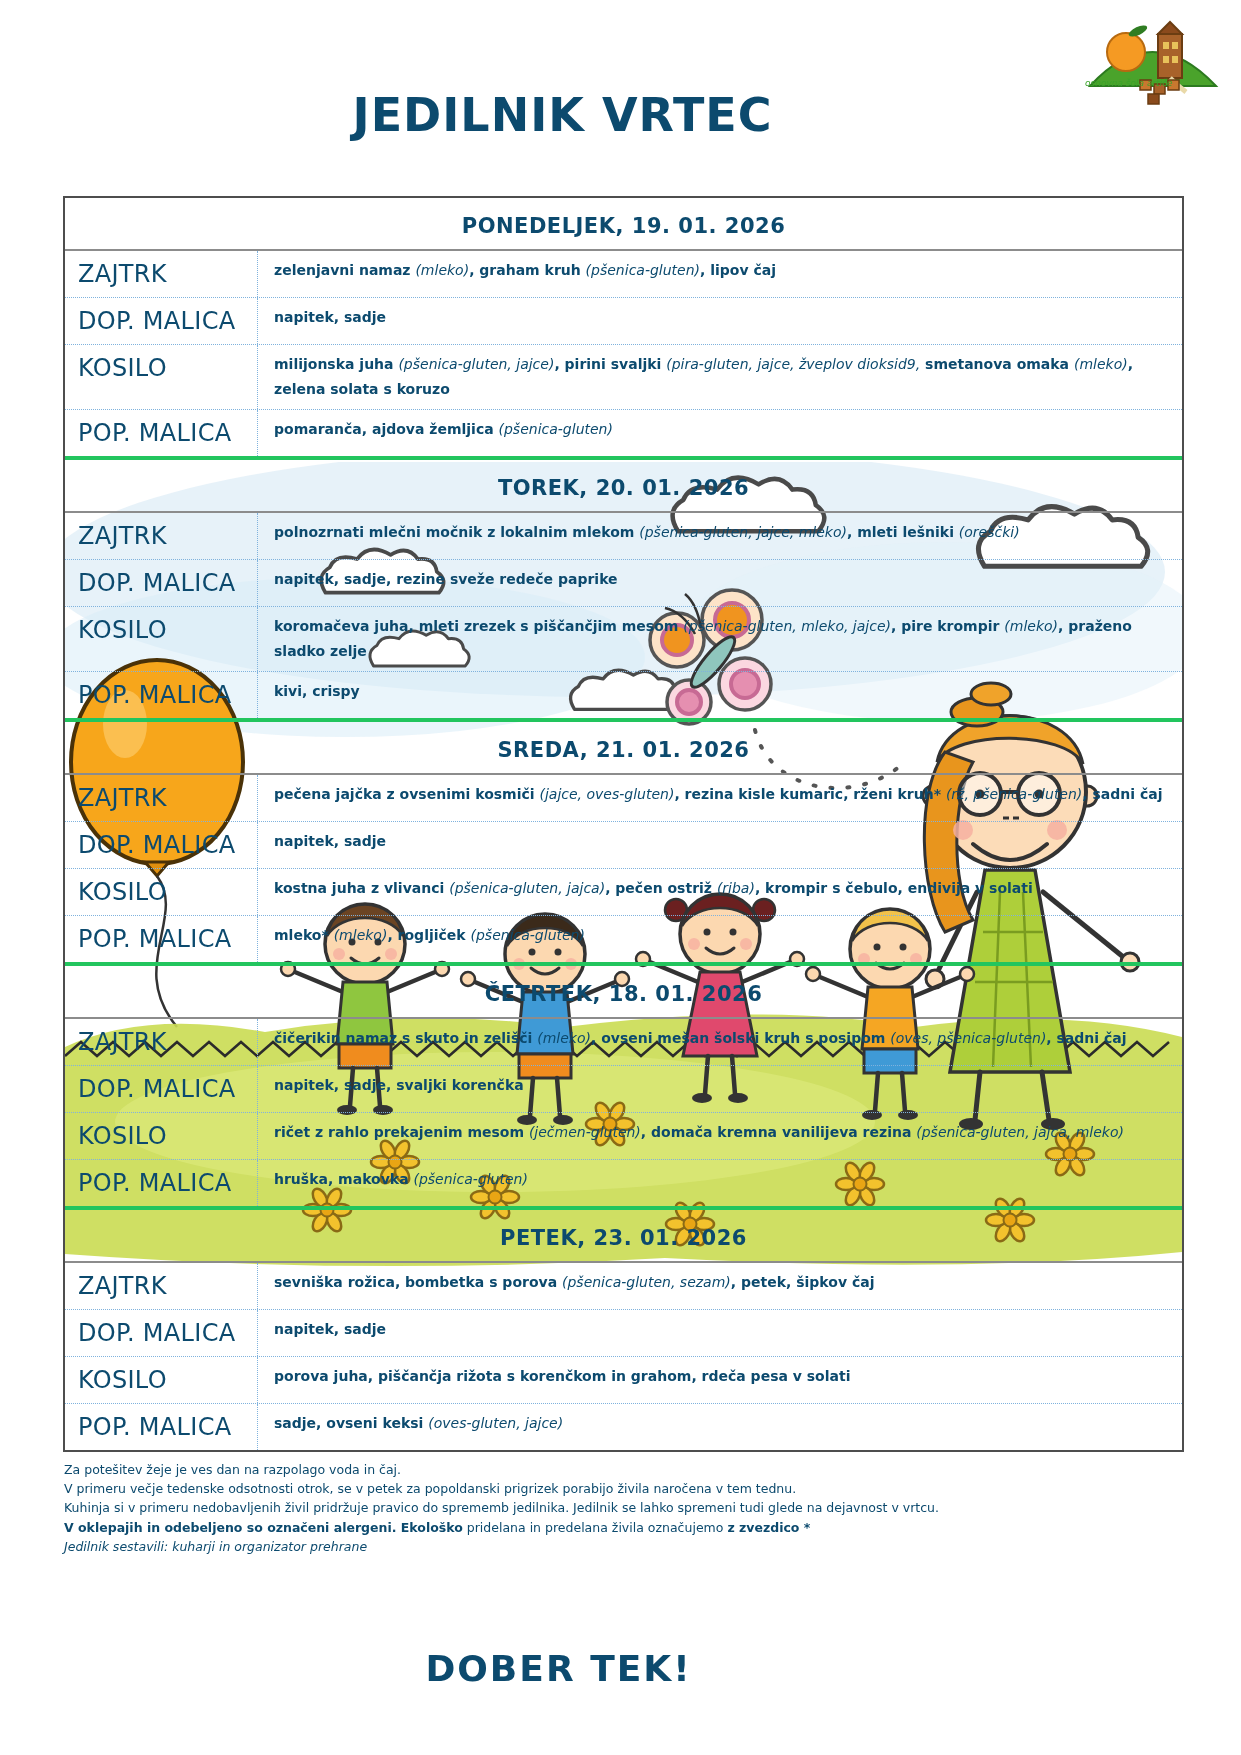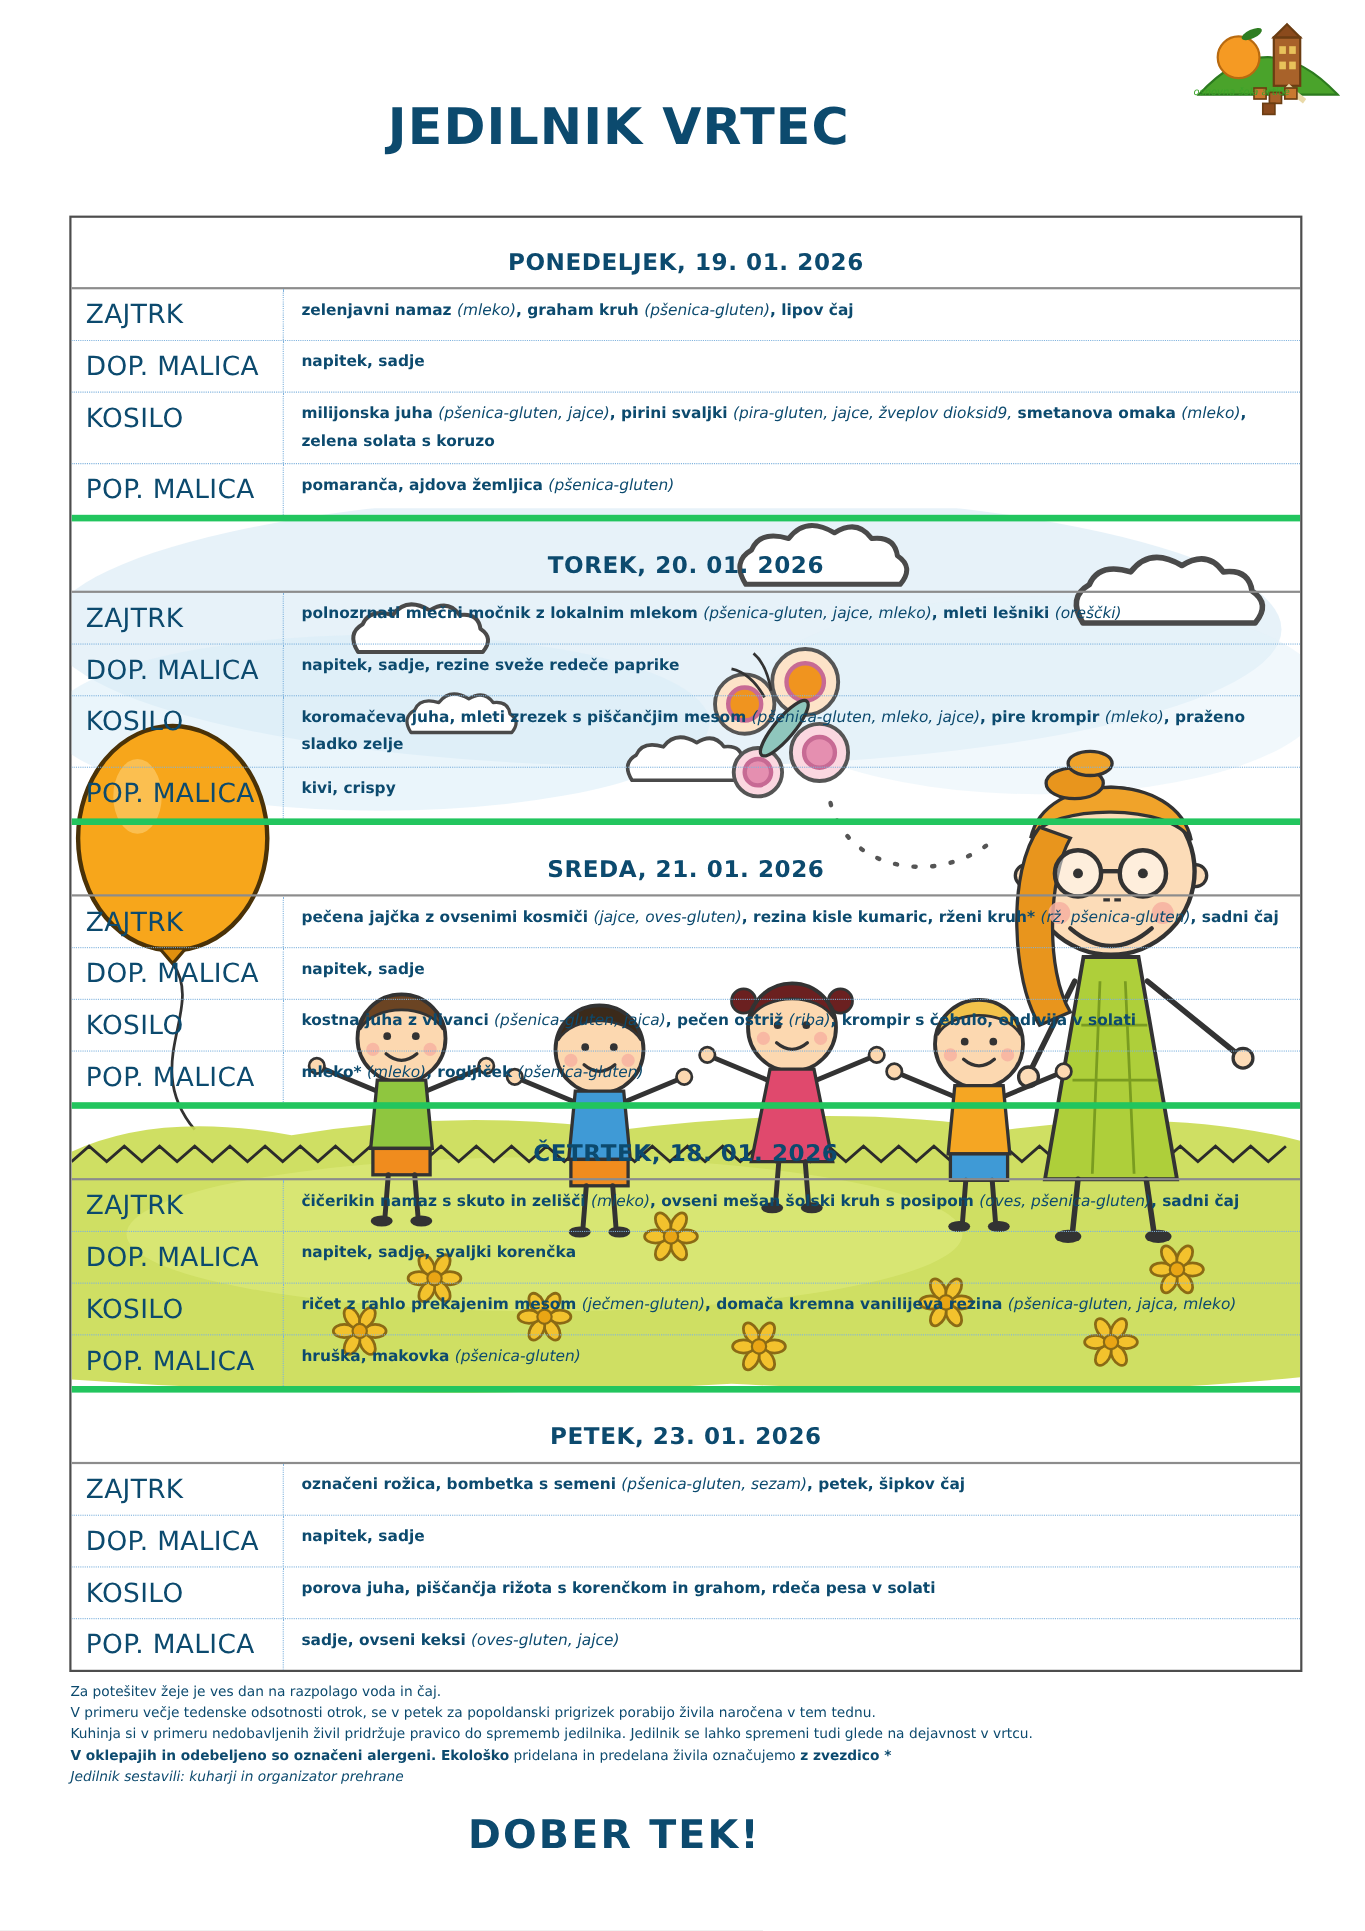--- a/index.html
+++ b/index.html
@@ -17,24 +17,24 @@
     text-align:center;transform:translateX(-58px);
     font-size:46px;font-weight:700;letter-spacing:1px;
   }
   
   .menu-table{
     position:absolute;top:196px;left:63px;width:1117px;
     border:2px solid #4d4d4d;background:#ffffff;overflow:hidden;
   }
   .backdrop{position:absolute;top:264px;left:0;width:1117px;height:815px;z-index:0;pointer-events:none;}
   .day-section{position:relative;z-index:1;}
-  .day-section + .day-section{border-top:6px solid #22c55e;}
+  .day-section + .day-section{border-top:4px solid #22c55e;}
   .day-header{
     text-align:center;font-weight:700;font-size:21px;
-    padding:28px 0 11px;border-bottom:2px solid #8c8c8c;letter-spacing:.5px;
+    padding:16px 0 11px;border-bottom:2px solid #8c8c8c;letter-spacing:.5px;
   }
   .meal-row{display:flex;min-height:46px;}
   .meal-row + .meal-row{border-top:1px dotted #7fb2dd;}
   .meal-label{
     flex:0 0 193px;box-sizing:border-box;border-right:1px dotted #7fb2dd;
     font-size:24px;letter-spacing:.3px;padding:9px 6px 6px 13px;
   }
   .meal-content{flex:1;font-size:14px;line-height:1.78;padding:7px 16px 7px 16px;}
   .seg-b{font-weight:700;}
   .seg-i{font-style:italic;font-weight:400;}
@@ -377,21 +377,21 @@
             </div>
             <div class="meal-row">
               <div class="meal-label">POP. MALICA</div>
               <div class="meal-content"><span class="seg-b">hruška, makovka </span><span class="seg-i">(pšenica-gluten)</span></div>
             </div>
           </div>
           <div class="day-section">
             <div class="day-header">PETEK, 23. 01. 2026</div>
             <div class="meal-row">
               <div class="meal-label">ZAJTRK</div>
-              <div class="meal-content"><span class="seg-b">označeni rožica, bombetka s semeni </span><span class="seg-i">(pšenica-gluten, sezam)</span><span class="seg-b">, petek, šipkov čaj</span></div>
+              <div class="meal-content"><span class="seg-b">sevniška rožica, bombetka s porova </span><span class="seg-i">(pšenica-gluten, sezam)</span><span class="seg-b">, petek, šipkov čaj</span></div>
             </div>
             <div class="meal-row">
               <div class="meal-label">DOP. MALICA</div>
               <div class="meal-content"><span class="seg-b">napitek, sadje</span></div>
             </div>
             <div class="meal-row">
               <div class="meal-label">KOSILO</div>
               <div class="meal-content"><span class="seg-b">porova juha, piščančja rižota s korenčkom in grahom, rdeča pesa v solati</span></div>
             </div>
             <div class="meal-row">

